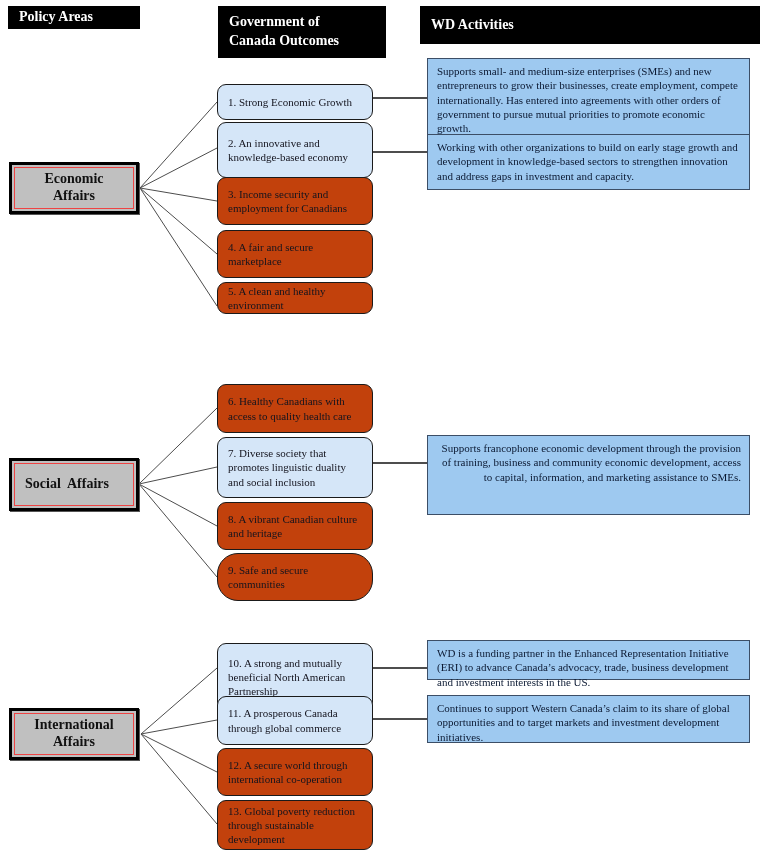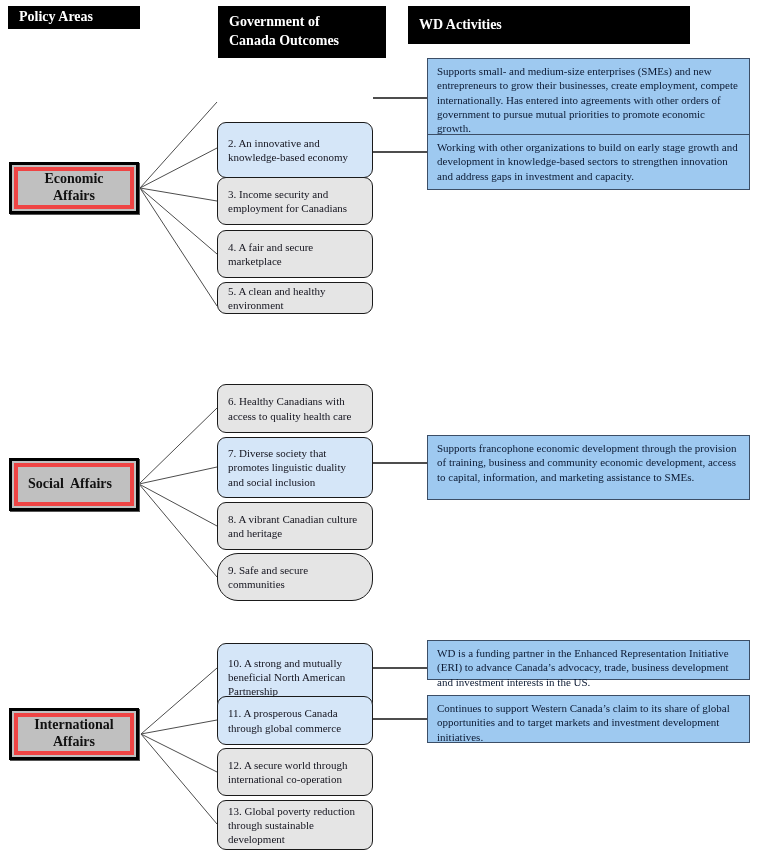--- a/index.html
+++ b/index.html
@@ -31,21 +31,21 @@
   .policy {
     position: absolute;
     left: 9px;
     width: 130px;
     background: #c0c0c0;
     border: 3px solid #000000;
     padding: 2px;
     box-shadow: 1px 1px 0 #555555;
   }
   .policy-inner {
-    border: 4px solid #ef4444;
+    border: 1px solid #ef4444;
     width: 100%;
     height: 100%;
     display: flex;
     align-items: center;
     justify-content: center;
     text-align: center;
     font-weight: bold;
     font-size: 14px;
     line-height: 1.2;
     white-space: pre-wrap;
@@ -62,21 +62,21 @@
     width: 156px;
     border: 1px solid #1a1a1a;
     border-radius: 9px;
     display: flex;
     align-items: center;
     padding: 3px 8px 3px 10px;
     font-size: 11px;
     line-height: 1.28;
     color: #14141e;
   }
-  .outcome.gray { background: #e5e5e5; }
+  .outcome.gray { background: #c2410c; }
   .outcome.blue { background: #d5e6f8; }
 
   .activity {
     position: absolute;
     left: 427px;
     width: 323px;
     background: #9ec9f0;
     border: 1px solid #3c4e66;
     padding: 5px 8px 3px 9px;
     font-size: 11px;
@@ -114,34 +114,37 @@
       <line x1="373" y1="152" x2="427" y2="152"></line>
       <line x1="373" y1="463" x2="427" y2="463"></line>
       <line x1="373" y1="668" x2="427" y2="668"></line>
       <line x1="373" y1="719" x2="427" y2="719"></line>
     </g>
   </svg>
 
   <div class="hdr" style="left:8px; top:6px; width:132px; height:23px;">Policy Areas</div>
   <div class="hdr" style="left:218px; top:6px; width:168px; height:52px;">Government of
 Canada Outcomes</div>
-  <div class="hdr" style="left:408px; top:6px; width:282px; height:38px;">WD Activities</div>
+  <div class="hdr" style="left:420px; top:6px; width:340px; height:38px;">WD Activities</div>
 
   <div class="policy" style="top:162px; height:52px;">
     <div class="policy-inner">Economic
 Affairs</div>
   </div>
   <div class="policy social" style="top:458px; height:53px;">
     <div class="policy-inner">Social  Affairs</div>
   </div>
   <div class="policy" style="top:708px; height:52px;">
     <div class="policy-inner">International
 Affairs</div>
   </div>
 
+  <div class="outcome blue" style="top:84px; height:36px;">
+    <span>1. Strong Economic Growth</span>
+  </div>
   <div class="outcome blue" style="top:122px; height:56px;">
     <span>2. An innovative and knowledge-based economy</span>
   </div>
   <div class="outcome gray" style="top:177px; height:48px;">
     <span>3. Income security and employment for Canadians</span>
   </div>
   <div class="outcome gray" style="top:230px; height:48px;">
     <span>4. A fair and secure marketplace</span>
   </div>
   <div class="outcome gray" style="top:282px; height:32px;">
@@ -171,21 +174,21 @@
   <div class="outcome gray" style="top:800px; height:50px;">
     <span>13. Global poverty reduction through sustainable development</span>
   </div>
 
   <div class="activity" style="top:58px; height:94px;">
     <span>Supports small- and medium-size enterprises (SMEs) and new entrepreneurs to grow their businesses, create employment, compete internationally.  Has entered into agreements with other orders of government to pursue mutual priorities to promote economic growth.</span>
   </div>
   <div class="activity" style="top:134px; height:56px;">
     <span>Working with other organizations to build on early stage growth and development in knowledge-based sectors to strengthen innovation and address gaps in investment and capacity.</span>
   </div>
-  <div class="activity" style="top:435px; height:65px;">
+  <div class="activity" style="top:435px; height:80px;text-align:right;">
     <span>Supports francophone economic development through the provision of training, business and community economic development, access to capital, information, and marketing assistance to SMEs.</span>
   </div>
   <div class="activity" style="top:640px; height:40px;">
     <span>WD is a funding partner in the Enhanced Representation Initiative (ERI) to advance Canada’s advocacy, trade, business development and investment interests in the US.</span>
   </div>
   <div class="activity" style="top:695px; height:48px;">
     <span>Continues to support Western Canada’s claim to its share of global opportunities and to target markets and investment development initiatives.</span>
   </div>
 
 </div>

